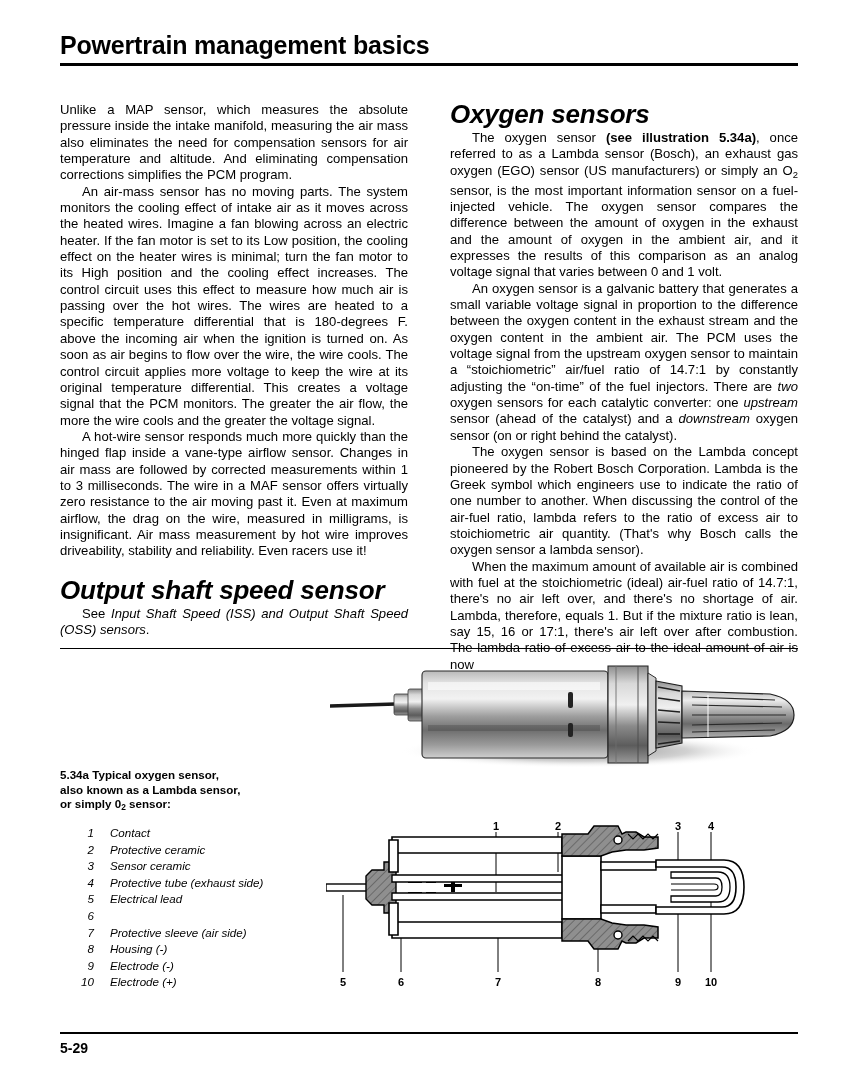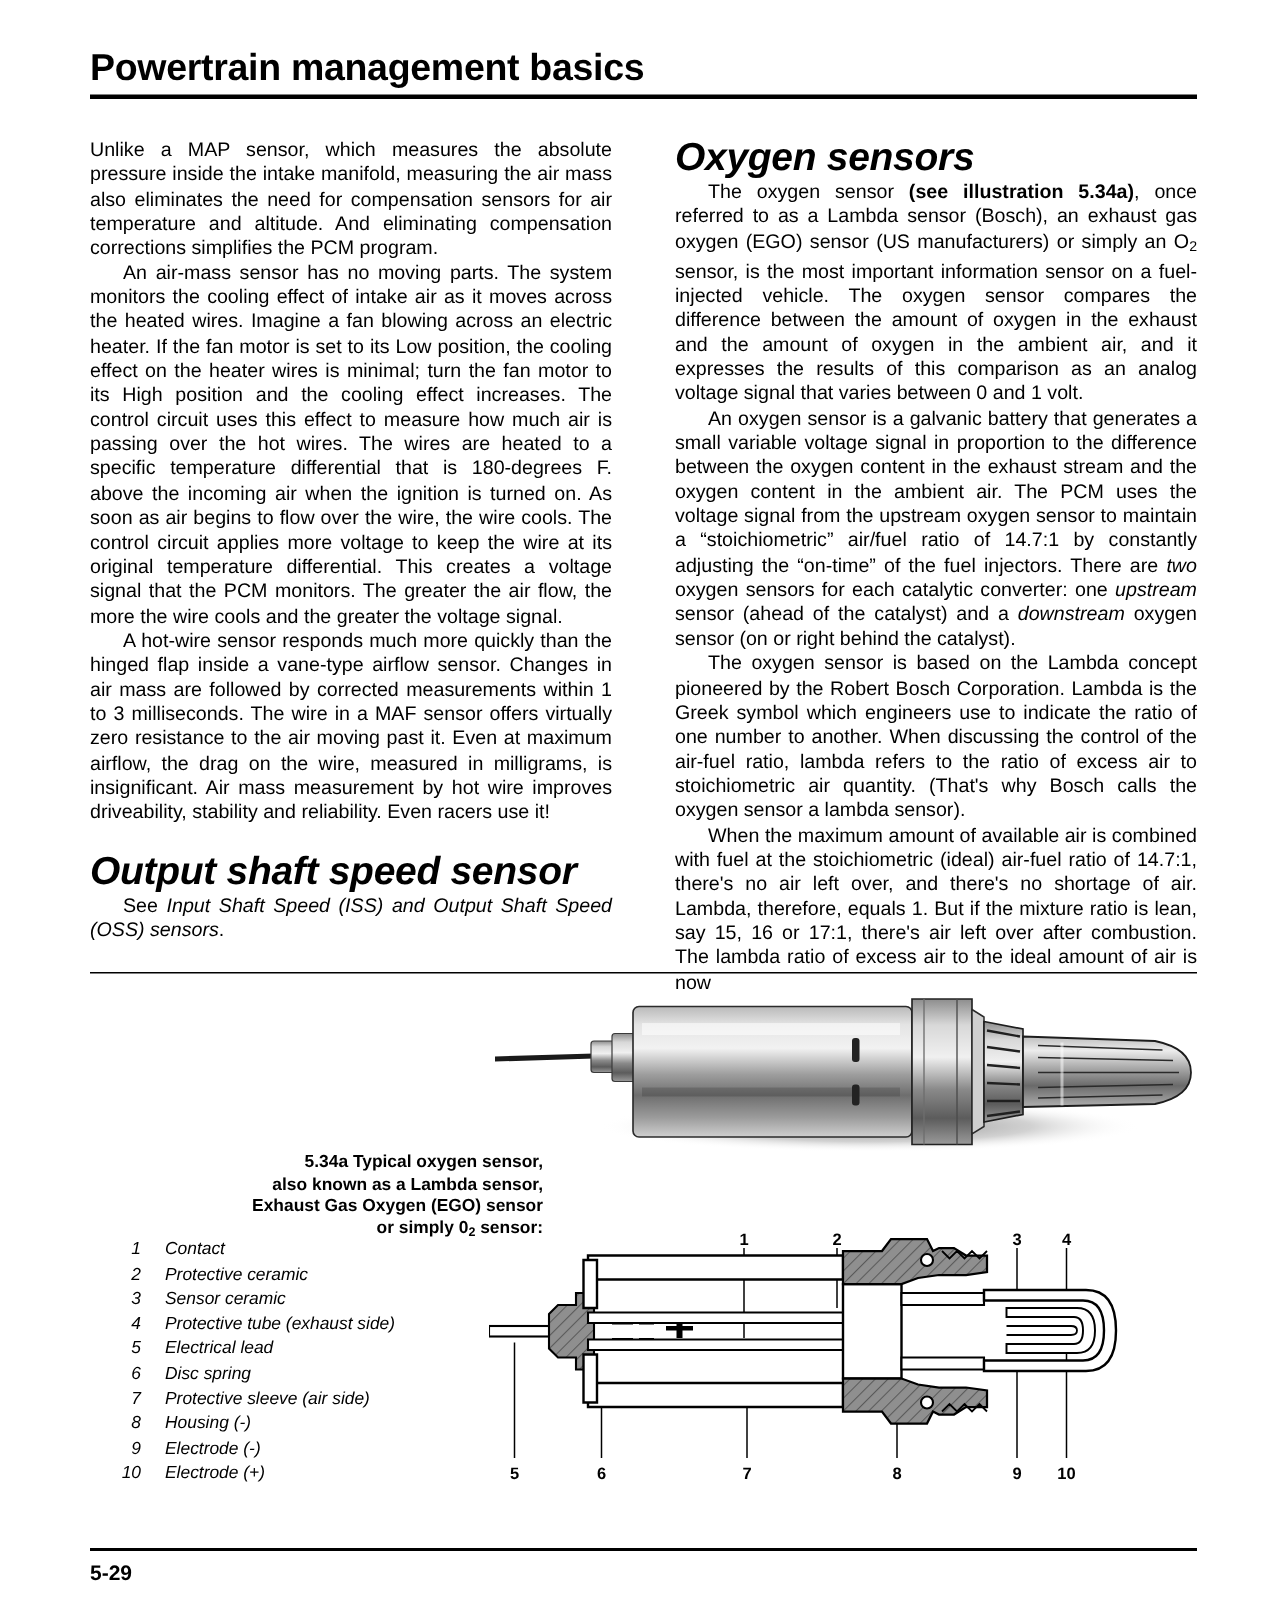--- a/index.html
+++ b/index.html
@@ -27,21 +27,21 @@
     margin-top:3px;
     border-bottom:3px solid #000;
     width:100%;
   }
 
   
   .columns{
     position:absolute;left:60px;top:84px;width:738px;height:560px;
   }
   .col{
-    position:absolute;top:8px;width:348px;
+    position:absolute;top:18px;width:348px;
   }
   .col-left{left:0;}
   .col-right{left:390px;}
 
   .col p{
     margin:0;
     font-size:13.1px;
     line-height:16.35px;
     text-align:justify;
     text-justify:inter-word;
@@ -70,22 +70,22 @@
     position:absolute;left:60px;top:660px;width:738px;height:370px;
   }
 
   
   .photo{
     position:absolute;left:270px;top:5px;width:470px;height:140px;
   }
 
   
   .caption{
-    position:absolute;left:12px;top:108px;width:290px;
-    text-align:right;
+    position:absolute;left:0px;top:108px;width:290px;
+    text-align:left;
     font-size:11.6px;
     font-weight:bold;
     line-height:14.6px;
   }
   .legend{
     position:absolute;left:10px;top:165px;width:280px;
     font-size:11.6px;
     font-style:italic;
     line-height:16.6px;
   }
@@ -223,21 +223,20 @@
           <path d="M362 60 L452 58"></path>
           <path d="M362 67 L445 65"></path>
         </g>
         <path d="M378 30 L378 72" stroke="#ffffff" stroke-width="2" opacity="0.5"></path>
       </svg>
     </div>
 
     <div class="caption">
       <div>5.34a  Typical oxygen sensor,</div>
       <div>also known as a Lambda sensor,</div>
-      <div>Exhaust Gas Oxygen (EGO) sensor</div>
       <div><span>or simply 0</span><sub>2</sub><span> sensor:</span></div>
     </div>
 
     <div class="legend">
       <div class="legend-row">
           <span class="legend-num">1</span>
           <span class="legend-txt">Contact</span>
         </div>
       <div class="legend-row">
           <span class="legend-num">2</span>
@@ -250,21 +249,20 @@
       <div class="legend-row">
           <span class="legend-num">4</span>
           <span class="legend-txt">Protective tube (exhaust side)</span>
         </div>
       <div class="legend-row">
           <span class="legend-num">5</span>
           <span class="legend-txt">Electrical lead</span>
         </div>
       <div class="legend-row">
           <span class="legend-num">6</span>
-          <span class="legend-txt">Disc spring</span>
         </div>
       <div class="legend-row">
           <span class="legend-num">7</span>
           <span class="legend-txt">Protective sleeve (air side)</span>
         </div>
       <div class="legend-row">
           <span class="legend-num">8</span>
           <span class="legend-txt">Housing (-)</span>
         </div>
       <div class="legend-row">

